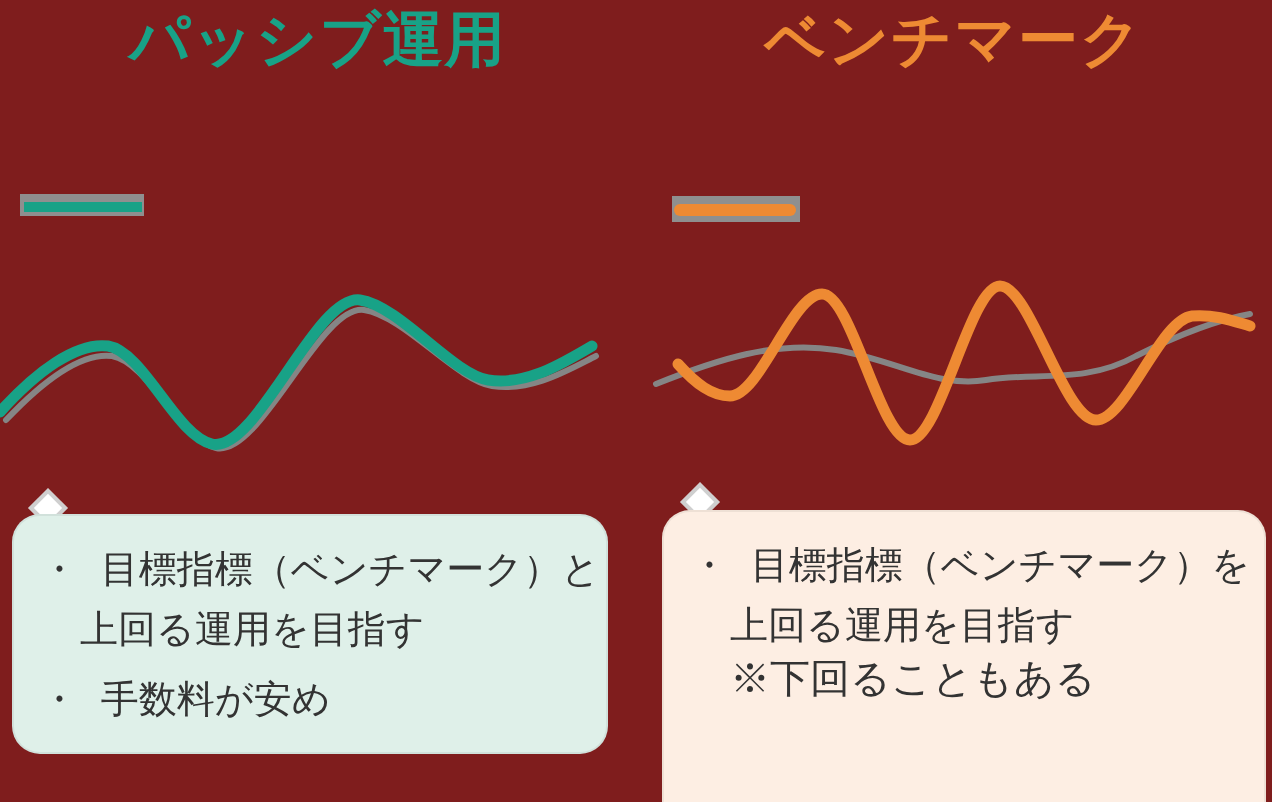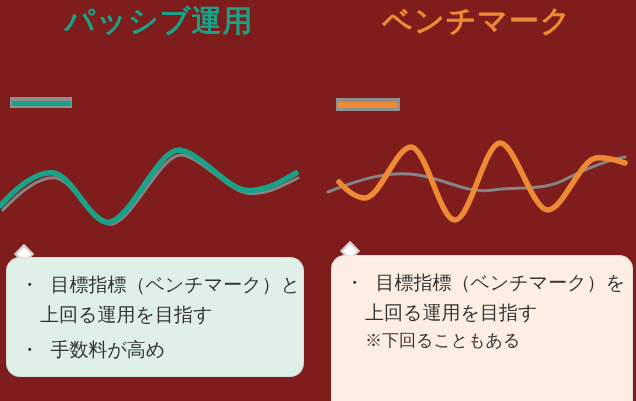--- a/index.html
+++ b/index.html
@@ -75,21 +75,21 @@
     background: #ffffff;
     border: 2px solid #cfcfcf;
     transform: rotate(45deg);
     box-sizing: border-box;
   }
   .tail-left  { left: 17px;  top: 247px; }
   .tail-right { left: 343px; top: 244px; }
 
   .line { white-space: nowrap; }
   .line.cont { padding-left: 20px; }
-  .line.note { padding-left: 20px; font-size: 17px; line-height: 26px; }
+  .line.note { padding-left: 20px; font-size: 20px; line-height: 26px; }
   .line.gap  { margin-top: 5px; }
 </style>
 </head>
 <body>
 
 <div class="canvas">
 
   <div class="col-title left">パッシブ運用</div>
   <div class="col-title right">ベンチマーク</div>
 
@@ -112,21 +112,21 @@
     <path class="bench" d="M10,62 C40,50 70,40 100,45 C130,50 150,64 175,60 C200,56 225,62 250,48 C270,38 290,30 307,27" stroke="#858585"></path>
     <path class="fund" d="M21,52 C30,62 38,68 47,68 C62,68 78,17 93,17 C108,17 122,90 137,90 C152,90 167,13 182,13 C197,13 214,80 230,80 C245,80 262,30 278,28 C290,27 300,31 307,33" stroke="#ee8a33"></path>
   </svg>
 
   <div class="tail tail-left"></div>
   <div class="tail tail-right"></div>
 
   <div class="bubble bubble-left">
     <div class="line bullet">・ 目標指標（ベンチマーク）と</div>
     <div class="line cont">上回る運用を目指す</div>
-    <div class="line bullet gap">・ 手数料が高め</div>
+    <div class="line bullet gap">・ 手数料が安め</div>
   </div>
 
   <div class="bubble bubble-right">
     <div class="line bullet">・ 目標指標（ベンチマーク）を</div>
     <div class="line cont">上回る運用を目指す</div>
     <div class="line note">※下回ることもある</div>
   </div>
 
 </div>
 

